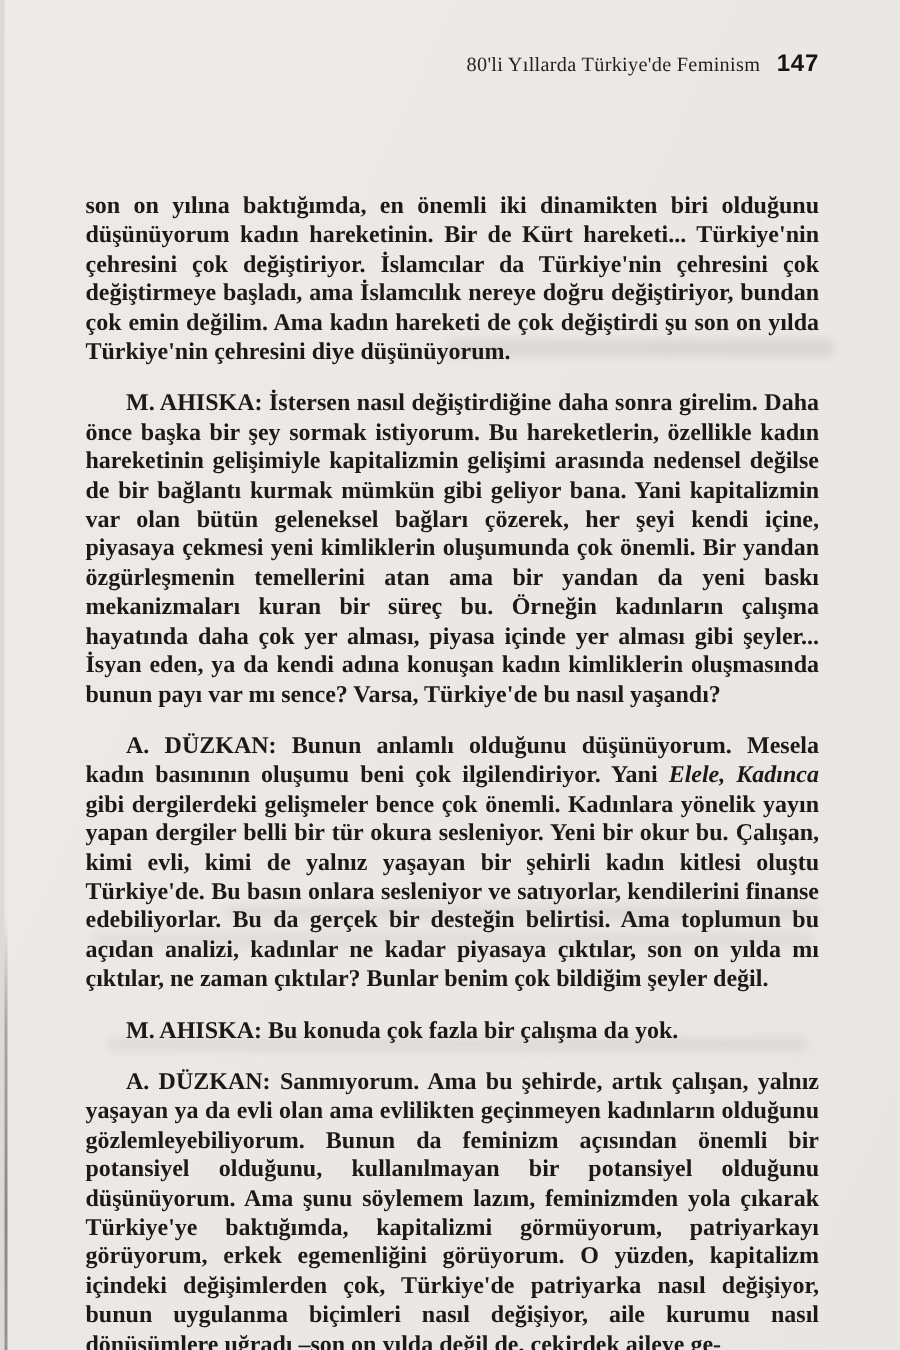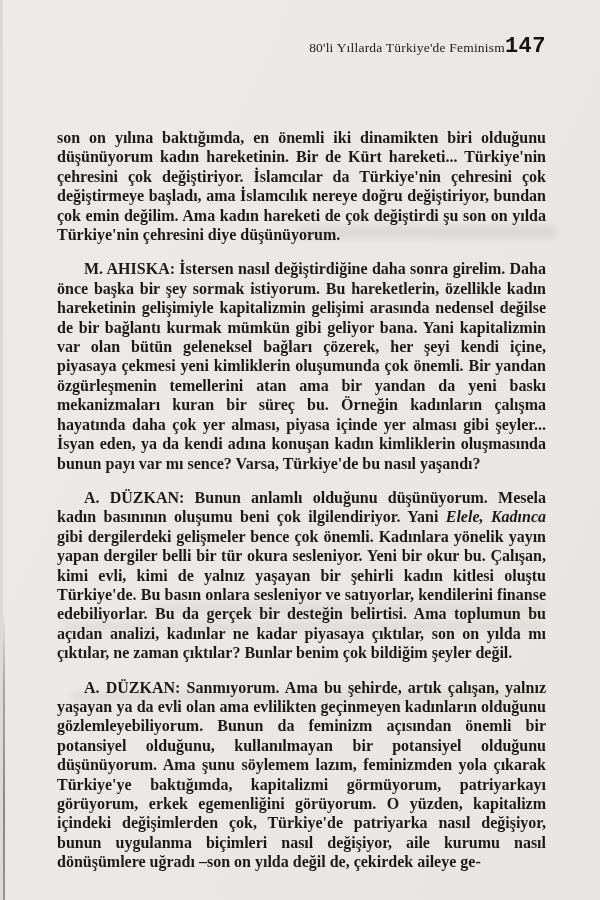--- a/index.html
+++ b/index.html
@@ -45,31 +45,32 @@
   .bleed-2 { left: 150px; top: 604px; width: 396px; height: 9px;  background: rgba(124,120,113,0.11); }
   .bleed-3 { left: 62px;  top: 622px; width: 480px; height: 9px;  background: rgba(124,120,113,0.09); }
   .bleed-4 { left: 72px;  top: 692px; width: 466px; height: 9px;  background: rgba(124,120,113,0.11); }
   
   .running-header {
     position: absolute;
     top: 34px;
     right: 54px;
     display: flex;
     align-items: baseline;
+    gap: 11px;
   }
   .running-title {
     font-size: 13.5px;
     letter-spacing: 0.2px;
     color: #24221f;
     white-space: nowrap;
   }
   .page-number {
-    font-family: Liberation Mono, monospace;
+    font-family: Liberation Sans, sans-serif;
     font-weight: 700;
-    font-size: 22px;
+    font-size: 16px;
     letter-spacing: 0.5px;
     color: #161412;
   }
   
   .body-text {
     position: absolute;
     left: 57px;
     top: 128px;
     width: 489px;
     font-size: 16px;
@@ -104,16 +105,17 @@
 
   <div class="running-header">
     <span class="running-title">80'li Yıllarda Türkiye'de Feminism</span>
     <span class="page-number">147</span>
   </div>
 
   <div class="body-text">
       <p class=""><span>son on yılına baktığımda, en önemli iki dinamikten biri olduğunu düşünüyorum kadın hareketinin. Bir de Kürt hareketi... Türkiye'nin çehresini çok değiştiriyor. İslamcılar da Türkiye'nin çehresini çok değiştirmeye başladı, ama İslamcılık nereye doğru değiştiriyor, bundan çok emin değilim. Ama kadın hareketi de çok değiştirdi şu son on yılda Türkiye'nin çehresini diye düşünüyorum.</span></p>
       <p class="indent"><span>M. AHISKA:</span><span> İstersen nasıl değiştirdiğine daha sonra girelim. Daha önce başka bir şey sormak istiyorum. Bu hareketlerin, özellikle kadın hareketinin gelişimiyle kapitalizmin gelişimi arasında nedensel değilse de bir bağlantı kurmak mümkün gibi geliyor bana. Yani kapitalizmin var olan bütün geleneksel bağları çözerek, her şeyi kendi içine, piyasaya çekmesi yeni kimliklerin oluşumunda çok önemli. Bir yandan özgürleşmenin temellerini atan ama bir yandan da yeni baskı mekanizmaları kuran bir süreç bu. Örneğin kadınların çalışma hayatında daha çok yer alması, piyasa içinde yer alması gibi şeyler... İsyan eden, ya da kendi adına konuşan kadın kimliklerin oluşmasında bunun payı var mı sence? Varsa, Türkiye'de bu nasıl yaşandı?</span></p>
       <p class="indent"><span>A. DÜZKAN:</span><span> Bunun anlamlı olduğunu düşünüyorum. Mesela kadın basınının oluşumu beni çok ilgilendiriyor. Yani </span><span class="italic">Elele, Kadınca</span><span> gibi dergilerdeki gelişmeler bence çok önemli. Kadınlara yönelik yayın yapan dergiler belli bir tür okura sesleniyor. Yeni bir okur bu. Çalışan, kimi evli, kimi de yalnız yaşayan bir şehirli kadın kitlesi oluştu Türkiye'de. Bu basın onlara sesleniyor ve satıyorlar, kendilerini finanse edebiliyorlar. Bu da gerçek bir desteğin belirtisi. Ama toplumun bu açıdan analizi, kadınlar ne kadar piyasaya çıktılar, son on yılda mı çıktılar, ne zaman çıktılar? Bunlar benim çok bildiğim şeyler değil.</span></p>
+      <p class="indent"><span>M. AHISKA:</span><span> Bu konuda çok fazla bir çalışma da yok.</span></p>
       <p class="indent"><span>A. DÜZKAN:</span><span> Sanmıyorum. Ama bu şehirde, artık çalışan, yalnız yaşayan ya da evli olan ama evlilikten geçinmeyen kadınların olduğunu gözlemleyebiliyorum. Bunun da feminizm açısından önemli bir potansiyel olduğunu, kullanılmayan bir potansiyel olduğunu düşünüyorum. Ama şunu söylemem lazım, feminizmden yola çıkarak Türkiye'ye baktığımda, kapitalizmi görmüyorum, patriyarkayı görüyorum, erkek egemenliğini görüyorum. O yüzden, kapitalizm içindeki değişimlerden çok, Türkiye'de patriyarka nasıl değişiyor, bunun uygulanma biçimleri nasıl değişiyor, aile kurumu nasıl dönüşümlere uğradı –son on yılda değil de, çekirdek aileye ge-</span></p>
     </div>
 
 </div>
 
 </body></html>

